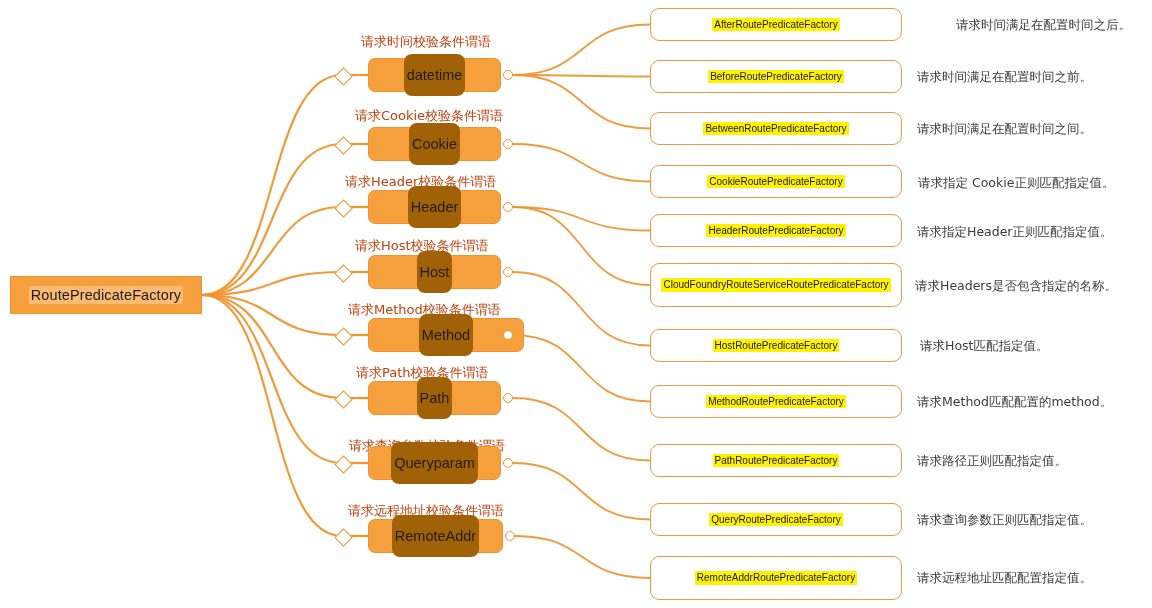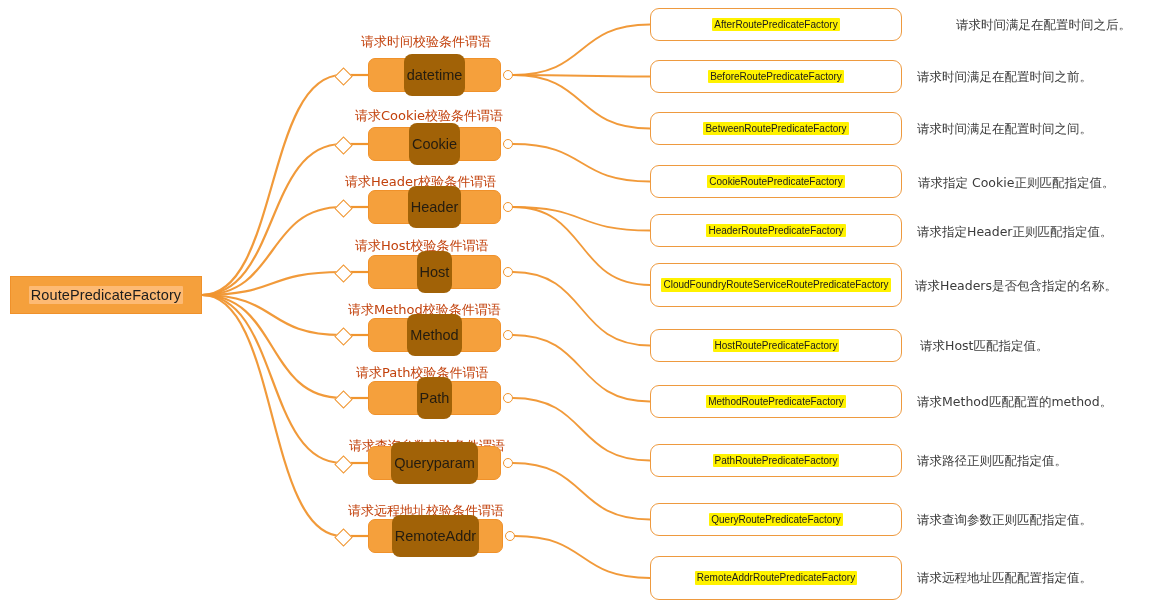--- a/index.html
+++ b/index.html
@@ -150,21 +150,21 @@
       <div class="mid-node" style="left:368px;top:255px;width:133px;height:34px;">
         <span class="hl">Host</span>
       </div>
       <div class="diamond" style="left:337px;top:266.5px;"></div>
       <div class="dot" style="left:503px;top:267px;"></div>
       <div class="leaf-node" style="left:650px;top:329px;width:252px;height:33px;">
         <span class="hl">HostRoutePredicateFactory</span>
       </div>
       <div class="desc" style="left:920px;top:338px;text-align:right;">请求Host匹配指定值。</div>
       <div class="mid-caption" style="left:348px;top:301px;">请求Method校验条件谓语</div>
-      <div class="mid-node" style="left:368px;top:318px;width:133px;height:34px;">
+      <div class="mid-node" style="left:368px;top:318px;width:156px;height:34px;">
         <span class="hl">Method</span>
       </div>
       <div class="diamond" style="left:337px;top:329.5px;"></div>
       <div class="dot" style="left:503px;top:330px;"></div>
       <div class="leaf-node" style="left:650px;top:385px;width:252px;height:33px;">
         <span class="hl">MethodRoutePredicateFactory</span>
       </div>
       <div class="desc" style="left:917px;top:394px;">请求Method匹配配置的method。</div>
       <div class="mid-caption" style="left:356px;top:364px;">请求Path校验条件谓语</div>
       <div class="mid-node" style="left:368px;top:381px;width:133px;height:34px;">

